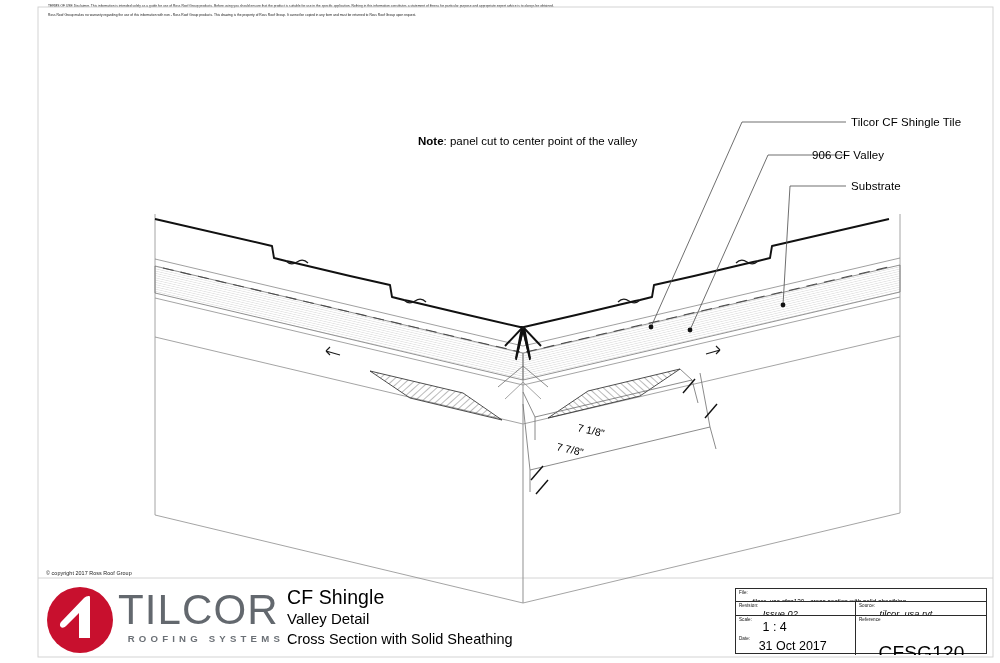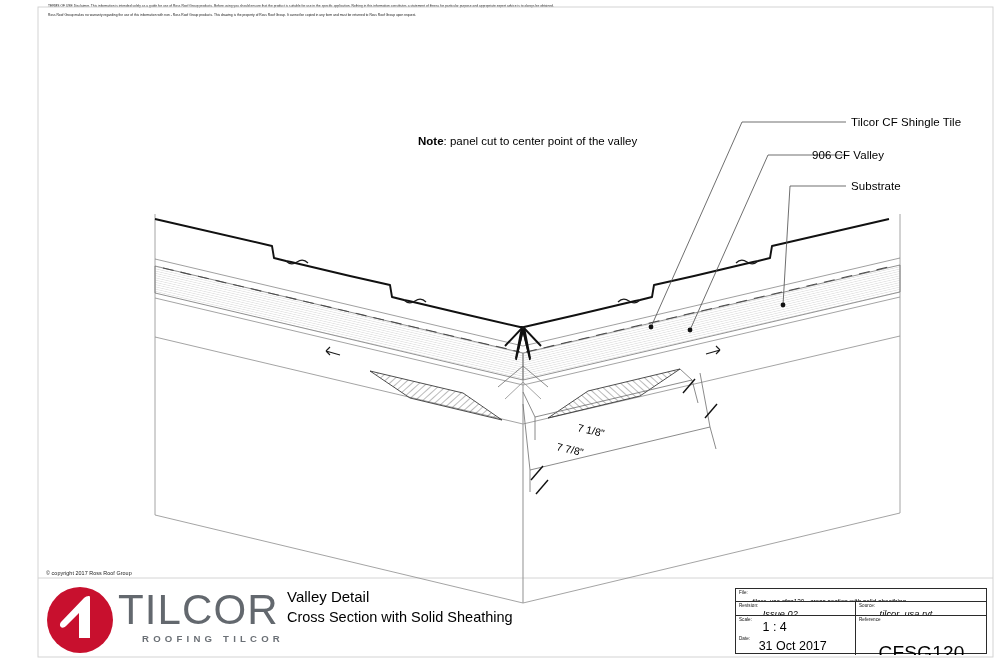--- a/index.html
+++ b/index.html
@@ -231,24 +231,25 @@
   <div id="logo">
     <svg id="logo-mark" viewBox="0 0 68 68">
       <circle cx="34" cy="34" r="33" fill="#c8102e"></circle>
       <path d="M44,11 L44,52 L33,52 L33,27 L20,40 C16,44 12,40 15,36 L38,12 C40,10 44,9 44,11 Z" fill="#ffffff"></path>
     </svg>
     <svg id="logo-word" viewBox="0 0 300 78">
       <g fill="#63686e" font-family="Liberation Sans, sans-serif" font-size="76" letter-spacing="2">
         <text x="0" y="62">TILCOR</text>
       </g>
     </svg>
-    <div id="logo-sub">ROOFING TILCOR</div>
+    <div id="logo-sub">ROOFING SYSTEMS</div>
   </div>
 
   <div class="titles">
+    <div class="t-1">CF Shingle</div>
     <div class="t-2">Valley Detail</div>
     <div class="t-3">Cross Section with Solid Sheathing</div>
   </div>
 
   <div id="tblock">
 
     <div class="row">
       <div class="cell last" style="width:100%;height:13px;">
         <span class="lbl">File:</span>
         <span class="val-sm">tilcor_usa cfsg120 - cross section with solid sheathing</span>

